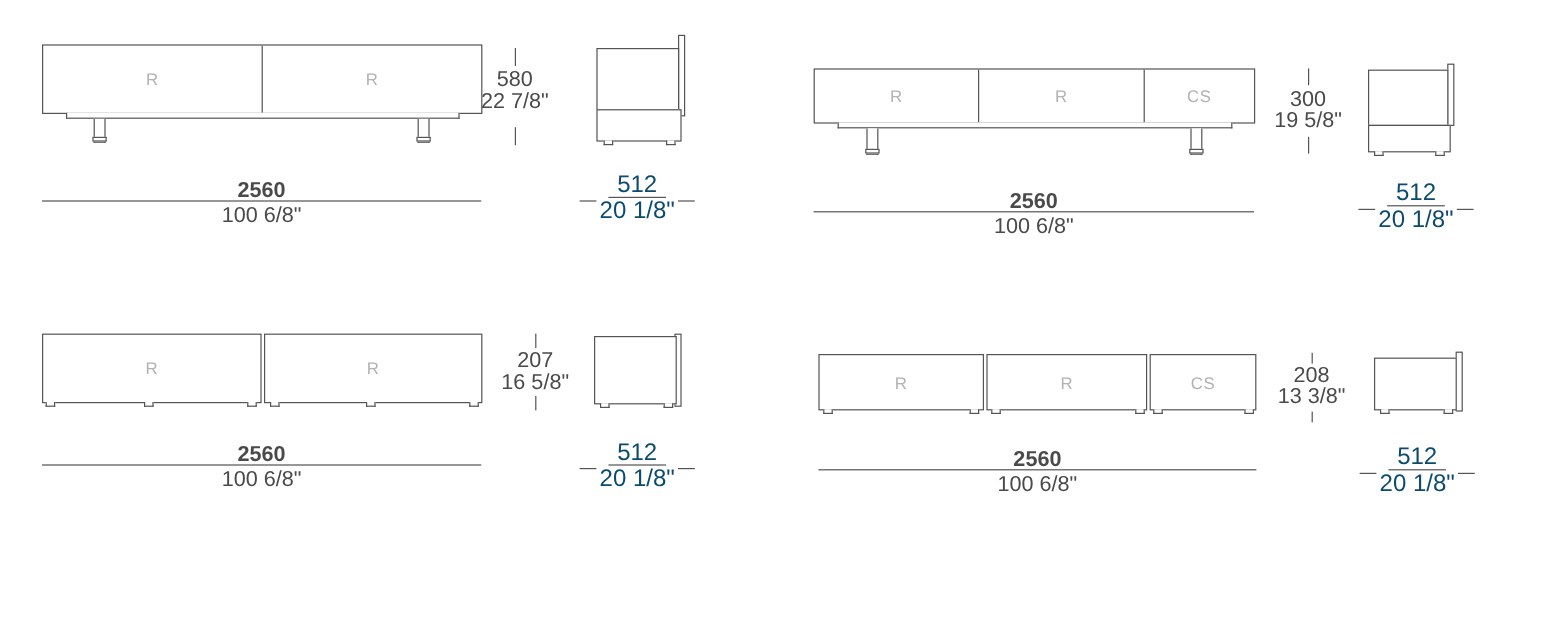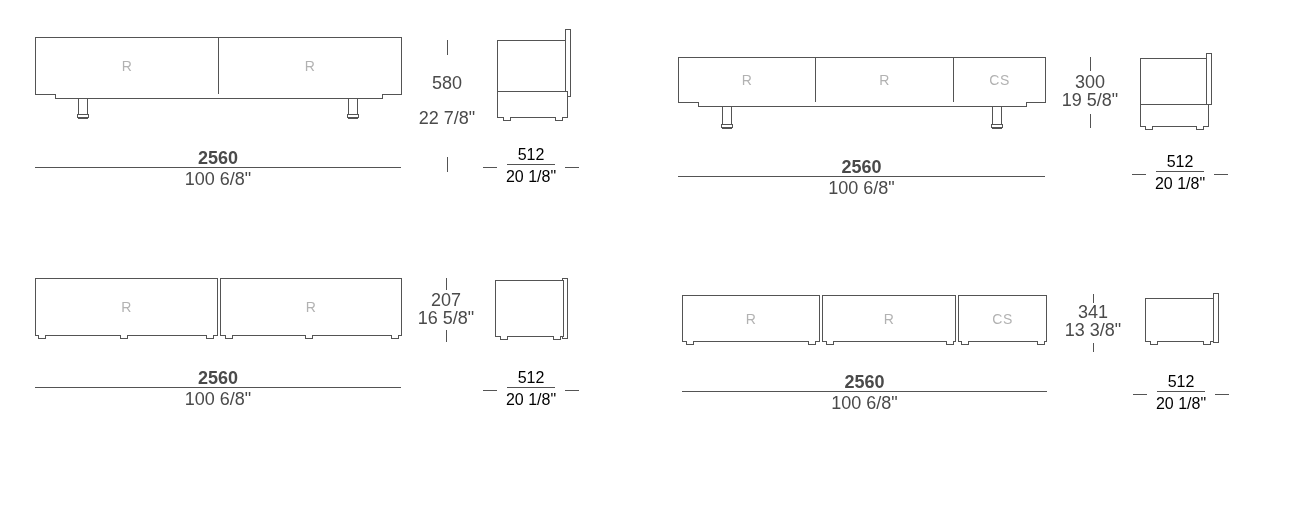--- a/index.html
+++ b/index.html
@@ -30,21 +30,21 @@
   
   .vdim  { position:absolute; color:#4a4a4a; text-align:center; font-size:18px; line-height:18px;
            display:flex; flex-direction:column; align-items:center; }
   .vtick { width:1px; background:#545454; }
 
   
   .sbox   { position:absolute; border:1px solid #545454; background:#fff; }
   .bstrip { position:absolute; border:1px solid #545454; background:#fff; }
 
   
-  .sdim { position:absolute; color:#000000; font-size:16px; line-height:17px; }
+  .sdim { position:absolute; color:#0c4a6e; font-size:20px; line-height:17px; }
   .sdim .mm    { position:absolute; top:0; left:0; right:0; text-align:center; }
   .sdim .dline { position:absolute; top:18px; left:24px; width:48px; border-top:1px solid #545454; }
   .sdim .edash { position:absolute; top:21px; width:14px; border-top:1px solid #545454; }
   .sdim .edash.l { left:0; } .sdim .edash.r { right:0; }
   .sdim .inch  { position:absolute; top:22px; left:0; right:0; text-align:center; }
 </style>
 </head>
 <body>
 
 <div class="canvas">
@@ -65,21 +65,21 @@
     <div class="leg" style="left:348px; top:99px; width:10px; height:20px;">
       <div class="legcap"></div>
     </div>
 
     <div class="wdim" style="left:35px; top:150px; width:366px;">
       <div class="mm">2560</div>
       <div class="dline"></div>
       <div class="inch">100 6/8"</div>
     </div>
 
-    <div class="vdim" style="left:407px; top:40px; width:80px;gap:17px;">
+    <div class="vdim" style="left:389px; top:40px; width:80px;">
       <div class="vtick" style="height:15px;"></div>
       <div style="margin-top:2px;">580</div>
       <div>22 7/8"</div>
       <div class="vtick" style="height:15px; margin-top:13px;"></div>
     </div>
 
     <div class="bstrip" style="left:565px; top:29px; width:6px; height:68px;"></div>
     <div class="sbox" style="left:497px; top:40px; width:69px; height:52px;"></div>
     <div class="sbox" style="left:497px; top:91px; width:71px; height:27px;"></div>
     <div class="foot" style="left:503px; top:117px;"></div>
@@ -211,21 +211,21 @@
     <div class="foot" style="left:1037px; top:341px;"></div>
 
     <div class="wdim" style="left:682px; top:374px; width:365px;">
       <div class="mm">2560</div>
       <div class="dline"></div>
       <div class="inch">100 6/8"</div>
     </div>
 
     <div class="vdim" style="left:1053px; top:294px; width:80px;">
       <div class="vtick" style="height:9px;"></div>
-      <div>341</div>
+      <div>208</div>
       <div>13 3/8"</div>
       <div class="vtick" style="height:9px; margin-top:4px;"></div>
     </div>
 
     <div class="bstrip" style="left:1213px; top:293px; width:6px; height:50px;"></div>
     <div class="sbox" style="left:1145px; top:298px; width:69px; height:44px;"></div>
     <div class="foot" style="left:1150px; top:341px;"></div>
     <div class="foot" style="left:1203px; top:341px;"></div>
 
     <div class="sdim" style="left:1133px; top:373px; width:96px; height:40px;">

